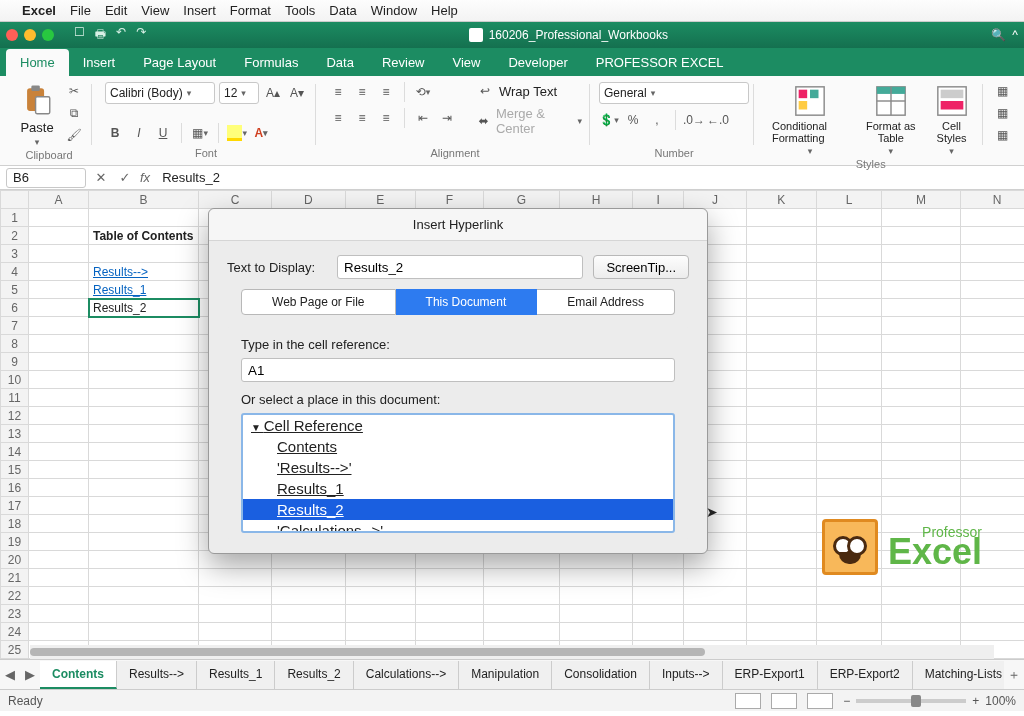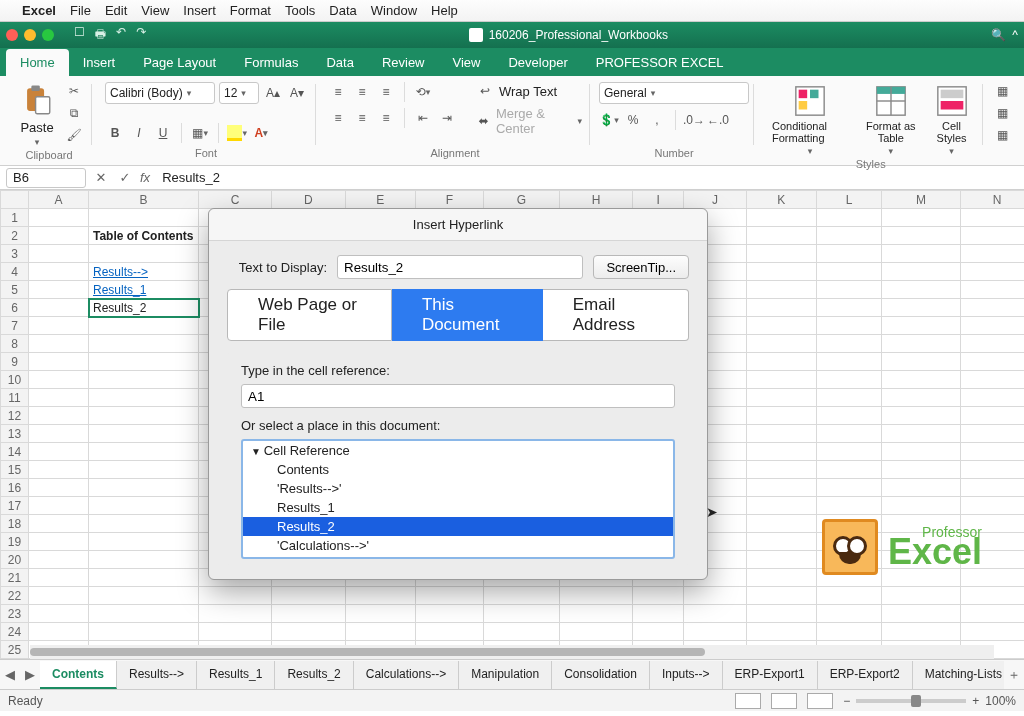--- a/index.html
+++ b/index.html
@@ -75,34 +75,34 @@
   .statusbar .spacer{flex:1;}
   .viewbtn{width:26px;height:16px;border:1px solid #aaa;background:#fff;cursor:pointer;}
   .zoom{display:flex;align-items:center;gap:6px;}
   .slider{width:110px;height:4px;background:#ccc;position:relative;}
   .slider .knob{position:absolute;left:50%;top:-4px;width:10px;height:12px;background:#888;border-radius:2px;}
   
   .modal{position:absolute;left:208px;top:208px;width:500px;background:#ececec;border:1px solid #9a9a9a;border-radius:6px;box-shadow:0 12px 30px rgba(0,0,0,.35);}
   .modal .title{text-align:center;padding:8px 0;font-size:13px;border-bottom:1px solid #d5d5d5;background:#f6f6f6;border-radius:6px 6px 0 0;}
   .modal .body{padding:14px 18px;}
   .fldrow{display:flex;align-items:center;gap:10px;margin-bottom:10px;}
-  .fldrow label{width:100px;text-align:right;font-size:13px;}
+  .fldrow label{width:100px;text-align:left;font-size:13px;}
   .txt{flex:1;height:24px;border:1px solid #bfbfbf;border-radius:3px;padding:0 6px;background:#fff;}
   .macbtn{height:24px;padding:0 12px;border:1px solid #b8b8b8;border-radius:4px;background:linear-gradient(#fdfdfd,#ececec);cursor:pointer;font-size:13px;}
   .macbtn.primary{background:linear-gradient(#4ea1ff,#1672f0);color:#fff;border-color:#1660c9;}
   .seg{display:flex;justify-content:center;margin:8px 0 12px;}
-  .seg .s{padding:5px 30px;border:1px solid #b8b8b8;background:#fff;font-size:17px;cursor:pointer;}
+  .seg .s{padding:5px 30px;border:1px solid #b8b8b8;background:#fff;font-size:12px;cursor:pointer;}
   .seg .s:first-child{border-radius:4px 0 0 4px;}
   .seg .s:last-child{border-radius:0 4px 4px 0;border-left:none;}
   .seg .s.mid{border-left:none;}
   .seg .s.active{background:#2d7bf0;color:#fff;border-color:#2d7bf0;}
   .inner{background:#ececec;border-radius:4px;padding:10px 14px 6px;}
   .inner .lbl{font-size:13px;margin-bottom:6px;}
   .tree{border:2px solid #8ab7e8;border-radius:3px;background:#fff;height:120px;overflow:hidden;margin-top:4px;}
-  .tree .it{padding:2px 8px;font-size:13px;cursor:pointer;}
+  .tree .it{padding:2px 8px;font-size:15px;cursor:pointer;text-decoration:underline;}
   .tree .root{padding-left:8px;}
   .tree .root::before{content:"▼ ";font-size:10px;}
   .tree .child{padding-left:34px;}
   .tree .sel{background:#1a5fe0;color:#fff;}
   .dlgbtns{display:flex;justify-content:flex-end;gap:10px;padding:10px 18px 14px;}
   
   .logo{position:absolute;right:42px;bottom:84px;display:flex;align-items:center;gap:10px;}
   .face{width:56px;height:56px;background:#f8b85a;border:3px solid #e08a20;border-radius:4px;position:relative;}
   .face::before,.face::after{content:"";position:absolute;top:14px;width:14px;height:14px;border:3px solid #4a2a10;border-radius:50%;background:#fff;}
   .face::before{left:8px;} .face::after{right:8px;}

